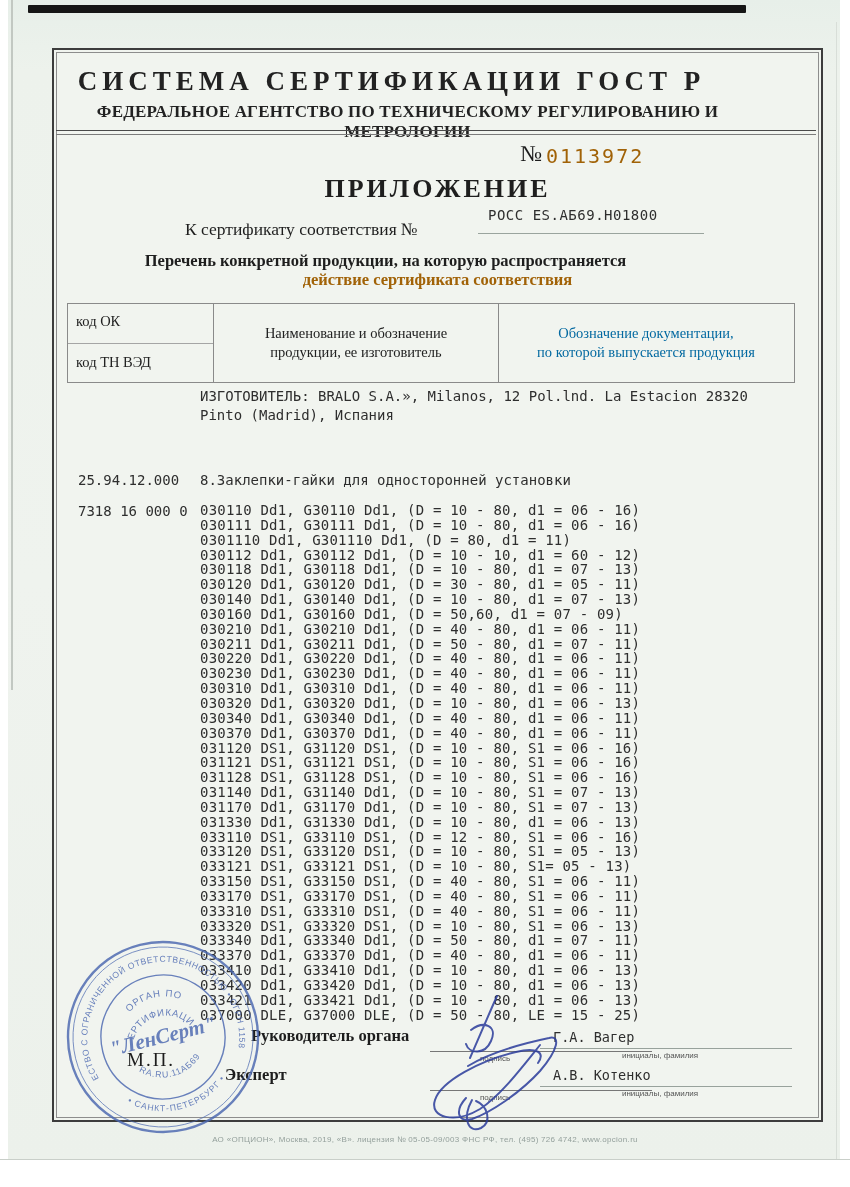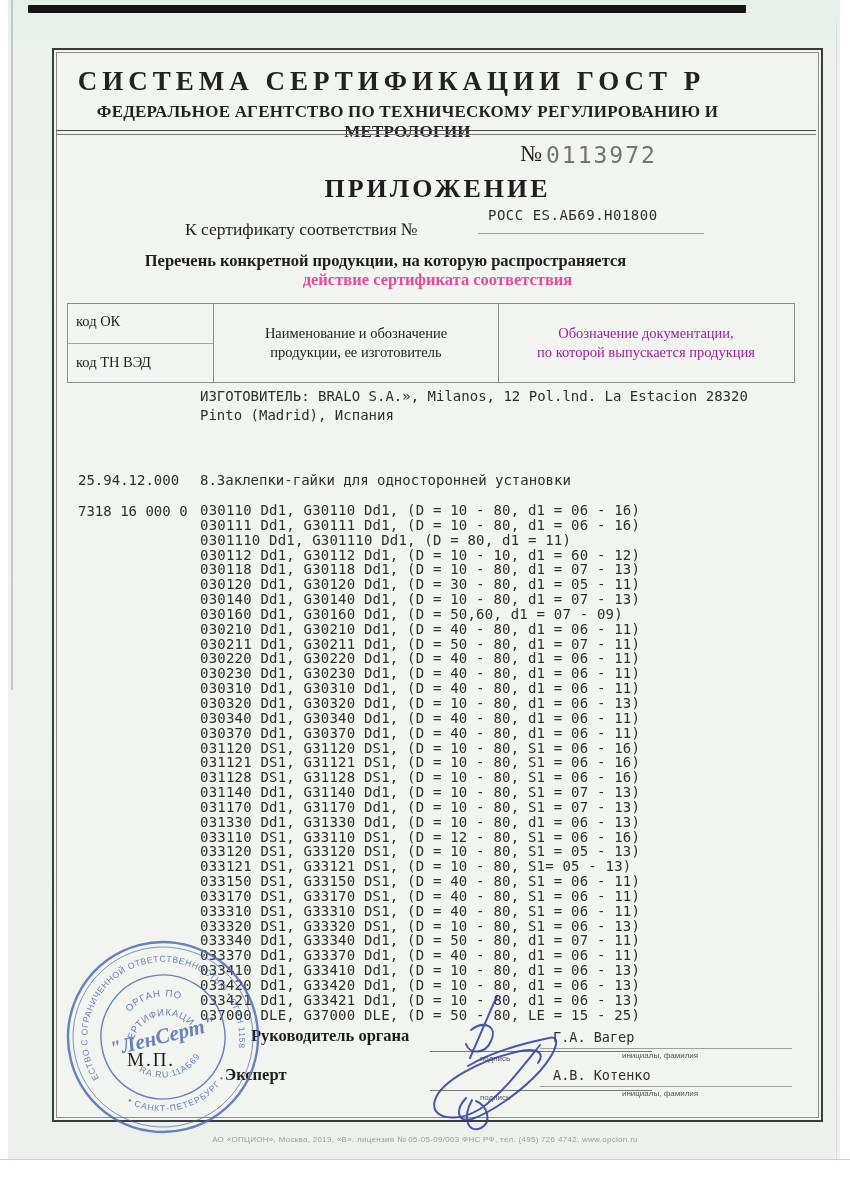--- a/index.html
+++ b/index.html
@@ -26,43 +26,43 @@
 
   .title1{left:52px;top:66px;width:679px;text-align:center;
     font-size:27px;font-weight:bold;letter-spacing:5px;color:#222;}
   .title2{left:52px;top:102px;width:711px;text-align:center;
     font-size:17px;font-weight:bold;letter-spacing:0.2px;color:#222;}
   .hrule1{left:56px;top:130px;width:760px;height:1px;background:#4a4a4a;}
   .hrule2{left:56px;top:134px;width:760px;height:1px;background:#7b7b7b;}
 
   .serial{left:520px;top:141px;width:260px;text-align:left;white-space:nowrap;}
   .serial .no{font-size:23px;color:#1c1c1c;font-family:"Liberation Serif",serif;}
-  .serial .digits{font-size:23px;color:#737373;font-family:"DejaVu Sans Mono",monospace;
+  .serial .digits{font-size:20px;color:#a16207;font-family:"DejaVu Sans Mono",monospace;
     letter-spacing:2px;vertical-align:-2px;}
 
   .doc-title{left:52px;top:174px;width:771px;text-align:center;
     font-size:26px;font-weight:bold;letter-spacing:3px;color:#1e1e1e;}
 
   .cert-label{left:185px;top:219px;font-size:17.5px;color:#1e1e1e;}
   .cert-value{left:488px;top:207px;font-family:"DejaVu Sans Mono",monospace;
     font-size:14px;color:#333;letter-spacing:0.5px;}
   .cert-underline{left:478px;top:233px;width:226px;height:1px;background:#9aa49e;}
 
   .sub1{left:52px;top:251px;width:667px;text-align:center;font-size:16.5px;font-weight:bold;color:#1e1e1e;}
-  .sub2{left:52px;top:270px;width:771px;text-align:center;font-size:16.5px;font-weight:bold;color:#ec4899;}
+  .sub2{left:52px;top:270px;width:771px;text-align:center;font-size:16.5px;font-weight:bold;color:#a16207;}
 
   .tbl{left:67px;top:303px;width:726px;height:78px;border:1px solid #8a8a8a;background:transparent;}
   .tbl .vdiv{position:absolute;top:0;bottom:0;width:1px;background:#8a8a8a;}
   .tbl .hdiv{position:absolute;left:0;top:39px;width:145px;height:1px;background:#a5a5a5;}
   .tbl .c1a{position:absolute;left:8px;top:9px;font-size:14.5px;color:#222;}
   .tbl .c1b{position:absolute;left:8px;top:50px;font-size:14.5px;color:#222;}
   .tbl .c2{position:absolute;left:146px;top:20px;width:284px;text-align:center;
     font-size:14.5px;line-height:19px;color:#222;}
   .tbl .c3{position:absolute;left:431px;top:20px;width:294px;text-align:center;
-    font-size:14.5px;line-height:19px;color:#a21caf;}
+    font-size:14.5px;line-height:19px;color:#0369a1;}
 
   .mono{font-family:"DejaVu Sans Mono",monospace;color:#2e2e2e;}
   pre.mono{margin:0;white-space:pre;}
   .manufacturer{left:200px;top:387px;font-size:14px;line-height:18.5px;}
   .ok-code{left:78px;top:472px;font-size:14px;}
   .prod-heading{left:200px;top:472px;font-size:14px;}
   .tnved-code{left:78px;top:503px;font-size:14px;}
   .prod-lines{left:200px;top:503px;font-size:14px;line-height:14.85px;letter-spacing:0.2px;}
 
   .sig-label{font-size:16.5px;font-weight:bold;color:#1d1d1d;}

